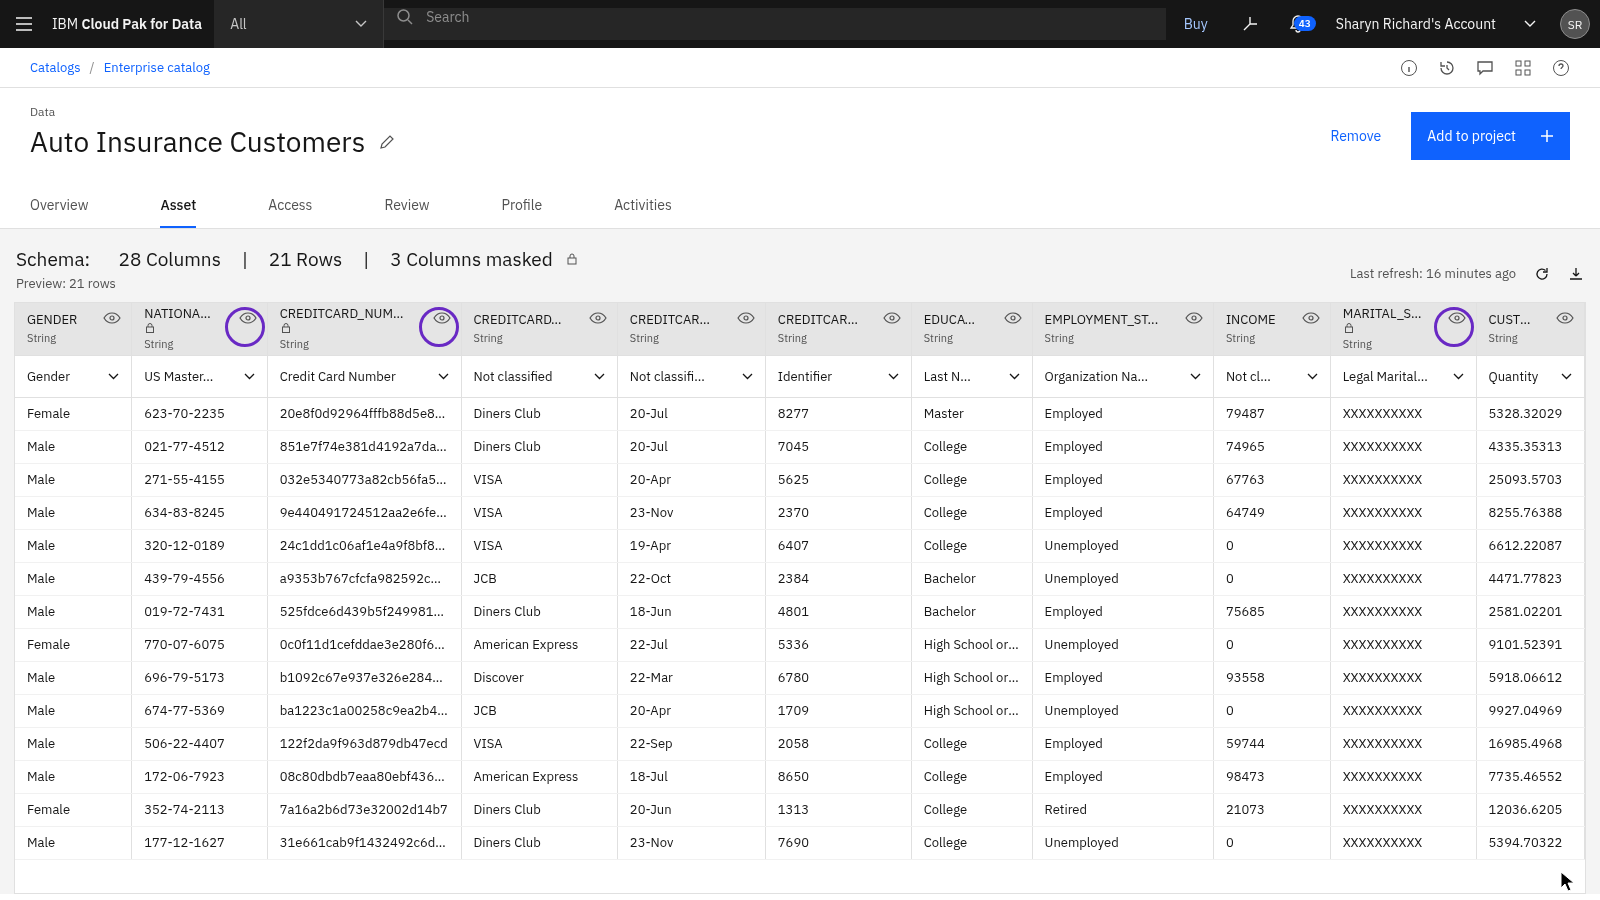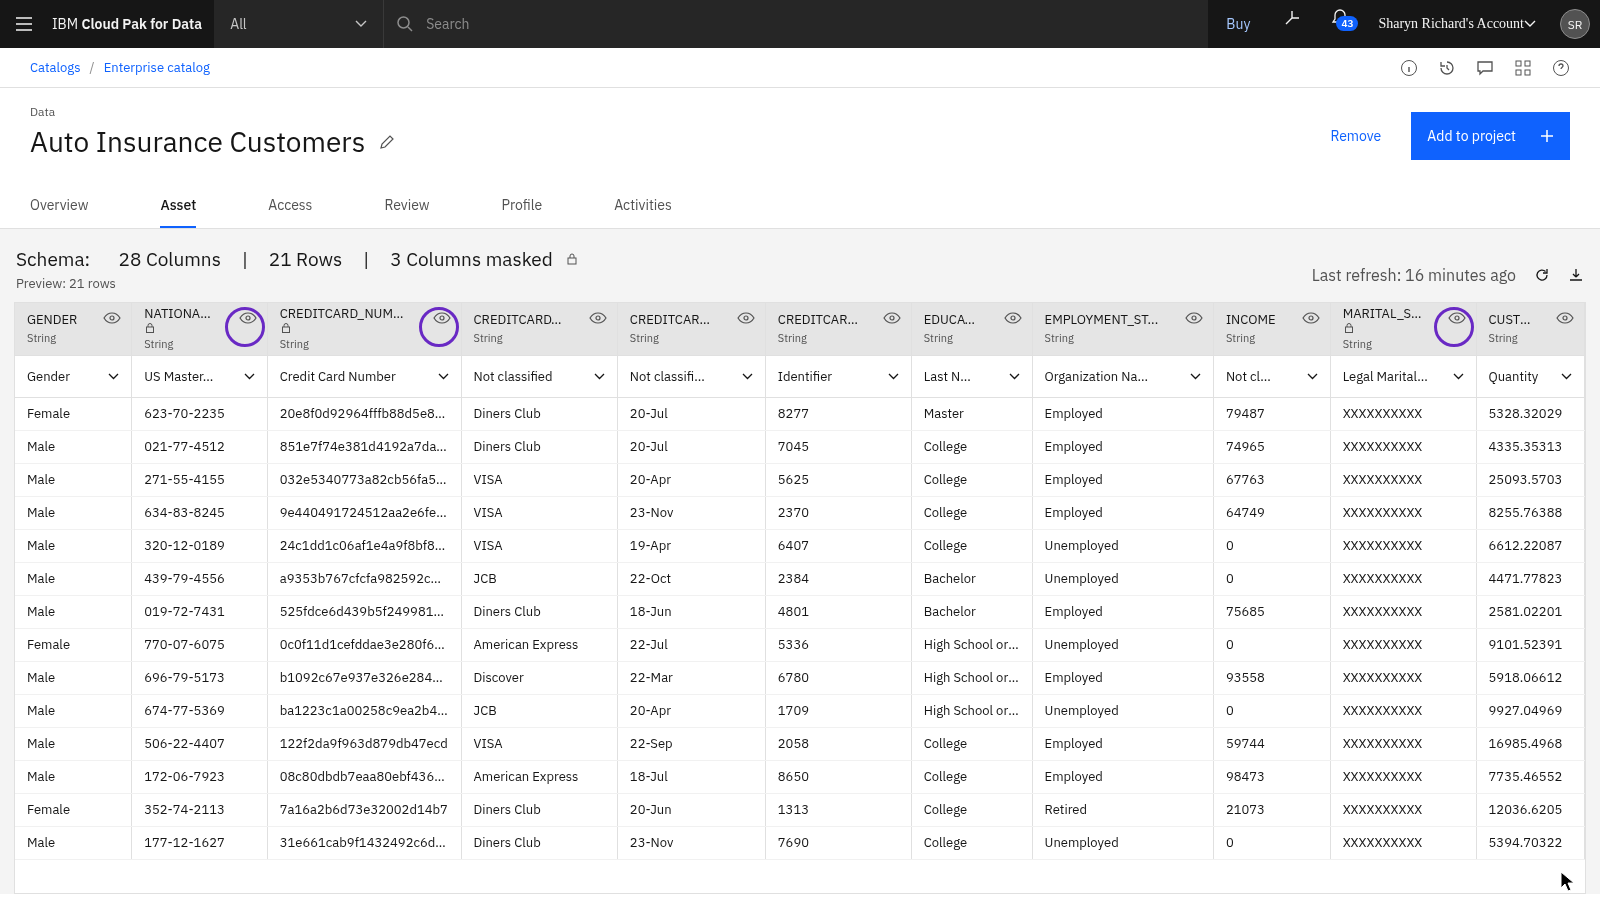--- a/index.html
+++ b/index.html
@@ -4,26 +4,26 @@
 <style>
   * { box-sizing: border-box; margin: 0; padding: 0; }
   body { font-family: "IBM Plex Sans", -apple-system, BlinkMacSystemFont, "Segoe UI", sans-serif; font-size: 14px; color: #161616; background: #fff; overflow: hidden; }
   
   
   .topbar { height: 48px; background: #161616; display: flex; align-items: center; color: #f4f4f4; }
   .hamburger { width: 48px; height: 48px; display: flex; align-items: center; justify-content: center; cursor: pointer; }
   .brand { padding: 0 12px 0 4px; font-size: 14px; white-space: nowrap; }
   .brand b { font-weight: 600; text-align: right; }
   .dropdown-all { width: 170px; height: 48px; background: #262626; display: flex; align-items: center; padding: 0 16px; justify-content: space-between; color: #c6c6c6; border-right:1px solid #393939;}
-  .search-area { flex: 1; height: 48px; background: #262626; display: flex; align-items: center; padding: 0 12px; color: #8d8d8d; gap: 12px; }
+  .search-area { flex: 1; height: 32px; background: #262626; display: flex; align-items: flex-start; padding: 0 12px; color: #8d8d8d; gap: 12px; }
   .right-cluster { display: flex; align-items: center; height: 48px; }
-  .top-btn { width: 48px; height: 32px; display: flex; justify-content: center; color: #f4f4f4; position: relative; }
+  .top-btn { width: 48px; height: 32px; display: flex; align-items: center; justify-content: center; color: #f4f4f4; position: relative; }
   .top-link { padding: 0 18px; color: #a6c8ff; height: 40px; display: flex; align-items: center; }
   .badge { position: absolute; top: 8px; right: 6px; background: #0f62fe; color: #fff; font-size: 10px; border-radius: 8px; padding: 1px 5px; font-weight:600;}
-  .account { padding: 0 14px; color: #f4f4f4; height: 32px; display: flex; align-items: center; gap: 0; font-family: Liberation Serif, serif; }
+  .account { padding: 0 14px; color: #f4f4f4; height: 32px; display: flex; align-items: center; gap: 28px; }
   .avatar { width: 30px; height: 30px; border-radius: 50%; background: #525252; display: flex; align-items: center; justify-content: center; font-size: 12px; color: #f4f4f4; margin: 0 10px; border:1px solid #8d8d8d;}
   
   
   .crumb-row { height: 40px; display: flex; align-items: center; justify-content: space-between; padding: 0 30px; border-bottom: 1px solid #e0e0e0; }
   .crumb { color: #0f62fe; font-size: 13px; }
   .crumb .sep { color: #8d8d8d; margin: 0 6px; }
   .crumb-icons { display: flex; gap: 20px; color: #525252; }
   
   
   .title-area { padding: 16px 30px 6px 30px; display:flex; justify-content:space-between; align-items:flex-end;}
@@ -36,21 +36,21 @@
   
   .tabs { display:flex; padding: 0 30px; border-bottom:1px solid #e0e0e0; margin-top:18px;}
   .tab { padding: 12px 0; margin-right:72px; color:#525252; cursor:pointer; border-bottom:2px solid transparent;}
   .tab.active { color:#161616; border-bottom:2px solid #0f62fe; font-weight:500;}
   
   
   .content { background:#f4f4f4; padding: 14px 14px 0 14px; height: calc(100vh - 235px); display:flex; flex-direction:column;}
   .schema-row { display:flex; justify-content:space-between; align-items:flex-start; padding: 4px 2px 10px 2px;}
   .schema-left .s1 { font-size:19px; color:#161616; display:flex; align-items:center; gap:12px;}
   .schema-left .s2 { font-size:13px; color:#525252; margin-top:4px;}
-  .schema-right { display:flex; align-items:center; gap:18px; color:#525252; font-size:16px; padding-top:18px;text-align:right;}
+  .schema-right { display:flex; align-items:center; gap:18px; color:#525252; font-size:13px; padding-top:18px;text-align:right;}
   
   
   .table-wrap { flex:1; overflow:hidden; background:#fff; border:1px solid #e0e0e0;}
   table { border-collapse:collapse; width:100%; table-layout:fixed;}
   th, td { text-align:left; padding: 0 12px; border-right:1px solid #e0e0e0; white-space:nowrap; overflow:hidden; text-overflow:ellipsis;}
   thead.colhead th { background:#e5e5e5; height:52px; vertical-align:middle; font-weight:400; position:relative;}
   thead.colhead .cn { font-size:13px; color:#161616; display:block; overflow:hidden; text-overflow:ellipsis; padding-right:40px;}
   thead.colhead .ct { font-size:11px; color:#525252;}
   thead.colhead .eye { position:absolute; right:10px; top:8px; color:#525252;}
   thead.classrow th { background:#fff; height:42px; border-bottom:1px solid #e0e0e0; border-top:1px solid #e0e0e0; font-weight:400; color:#161616; font-size:13px;}

